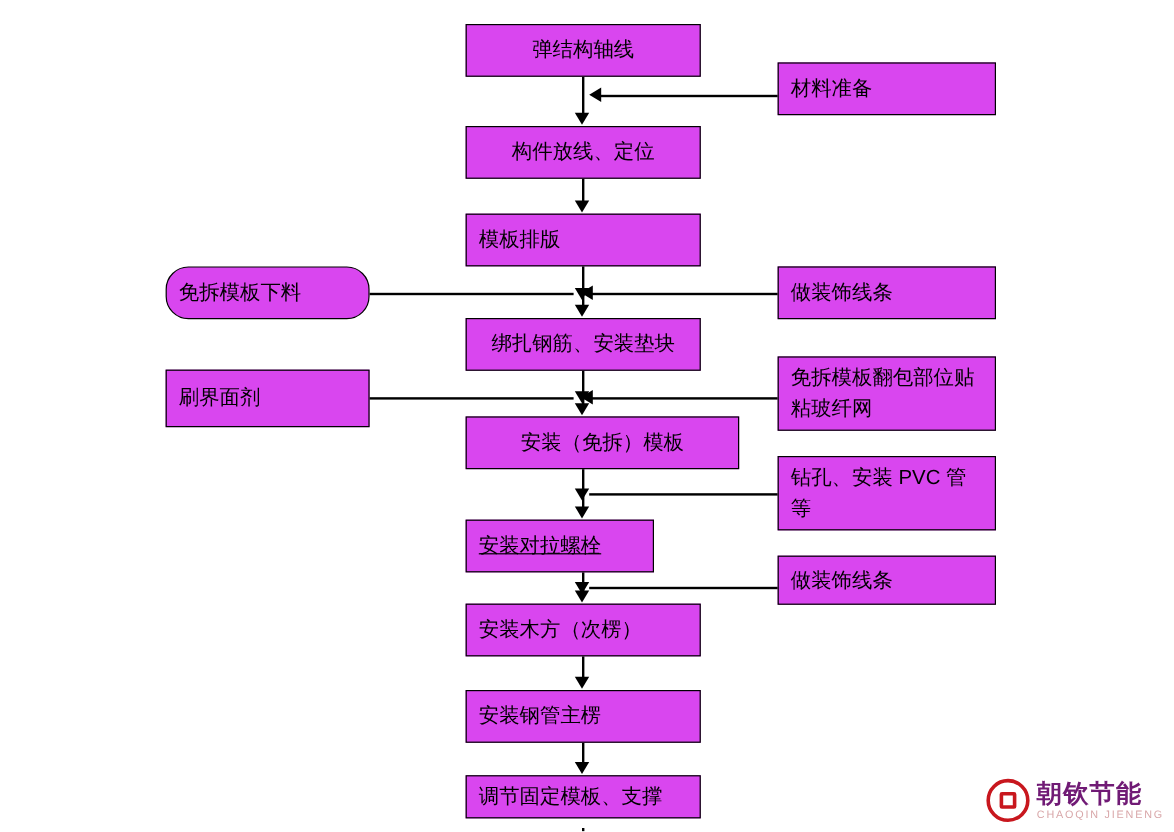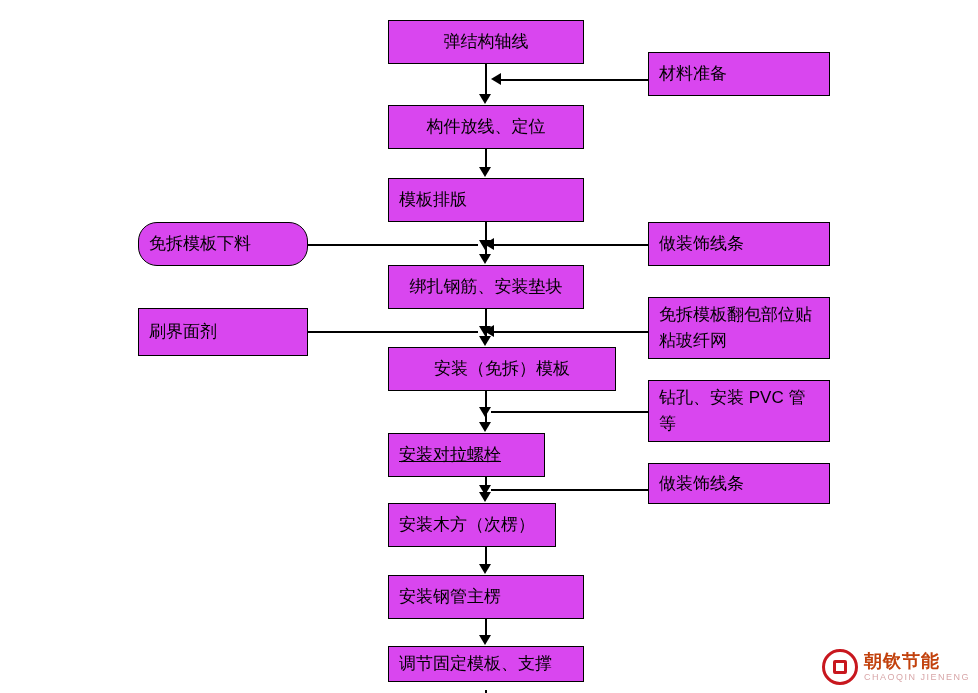--- a/index.html
+++ b/index.html
@@ -75,22 +75,22 @@
     left: 8px;
     top: 8px;
     width: 14px;
     height: 14px;
     border: 3px solid #c8171e;
     border-radius: 2px;
     box-sizing: border-box;
   }
   #watermark .wm-text { display: flex; flex-direction: column; line-height: 1; }
   #watermark .wm-cn {
-    color: #c2410c;
-    font-size: 18px;
+    color: #701a75;
+    font-size: 21px;
     font-weight: bold;
     letter-spacing: 1px;
   }
   #watermark .wm-en {
     color: #d8a6a8;
     font-size: 9px;
     letter-spacing: 1.5px;
     margin-top: 3px;
   }
 </style>
@@ -116,21 +116,21 @@
   </div>
 
   <div class="node center" style="left:388px; top:347px; width:228px; height:44px;">
     <span>安装（免拆）模板</span>
   </div>
 
   <div class="node left" style="left:388px; top:433px; width:157px; height:44px;text-decoration:underline;">
     <span>安装对拉螺栓</span>
   </div>
 
-  <div class="node left" style="left:388px; top:503px; width:168px; height:44px;">
+  <div class="node left" style="left:388px; top:503px; width:196px; height:44px;">
     <span>安装木方（次楞）</span>
   </div>
 
   <div class="node left" style="left:388px; top:575px; width:196px; height:44px;">
     <span>安装钢管主楞</span>
   </div>
 
   <div class="node left" style="left:388px; top:646px; width:196px; height:36px;">
     <span>调节固定模板、支撑</span>
   </div>

